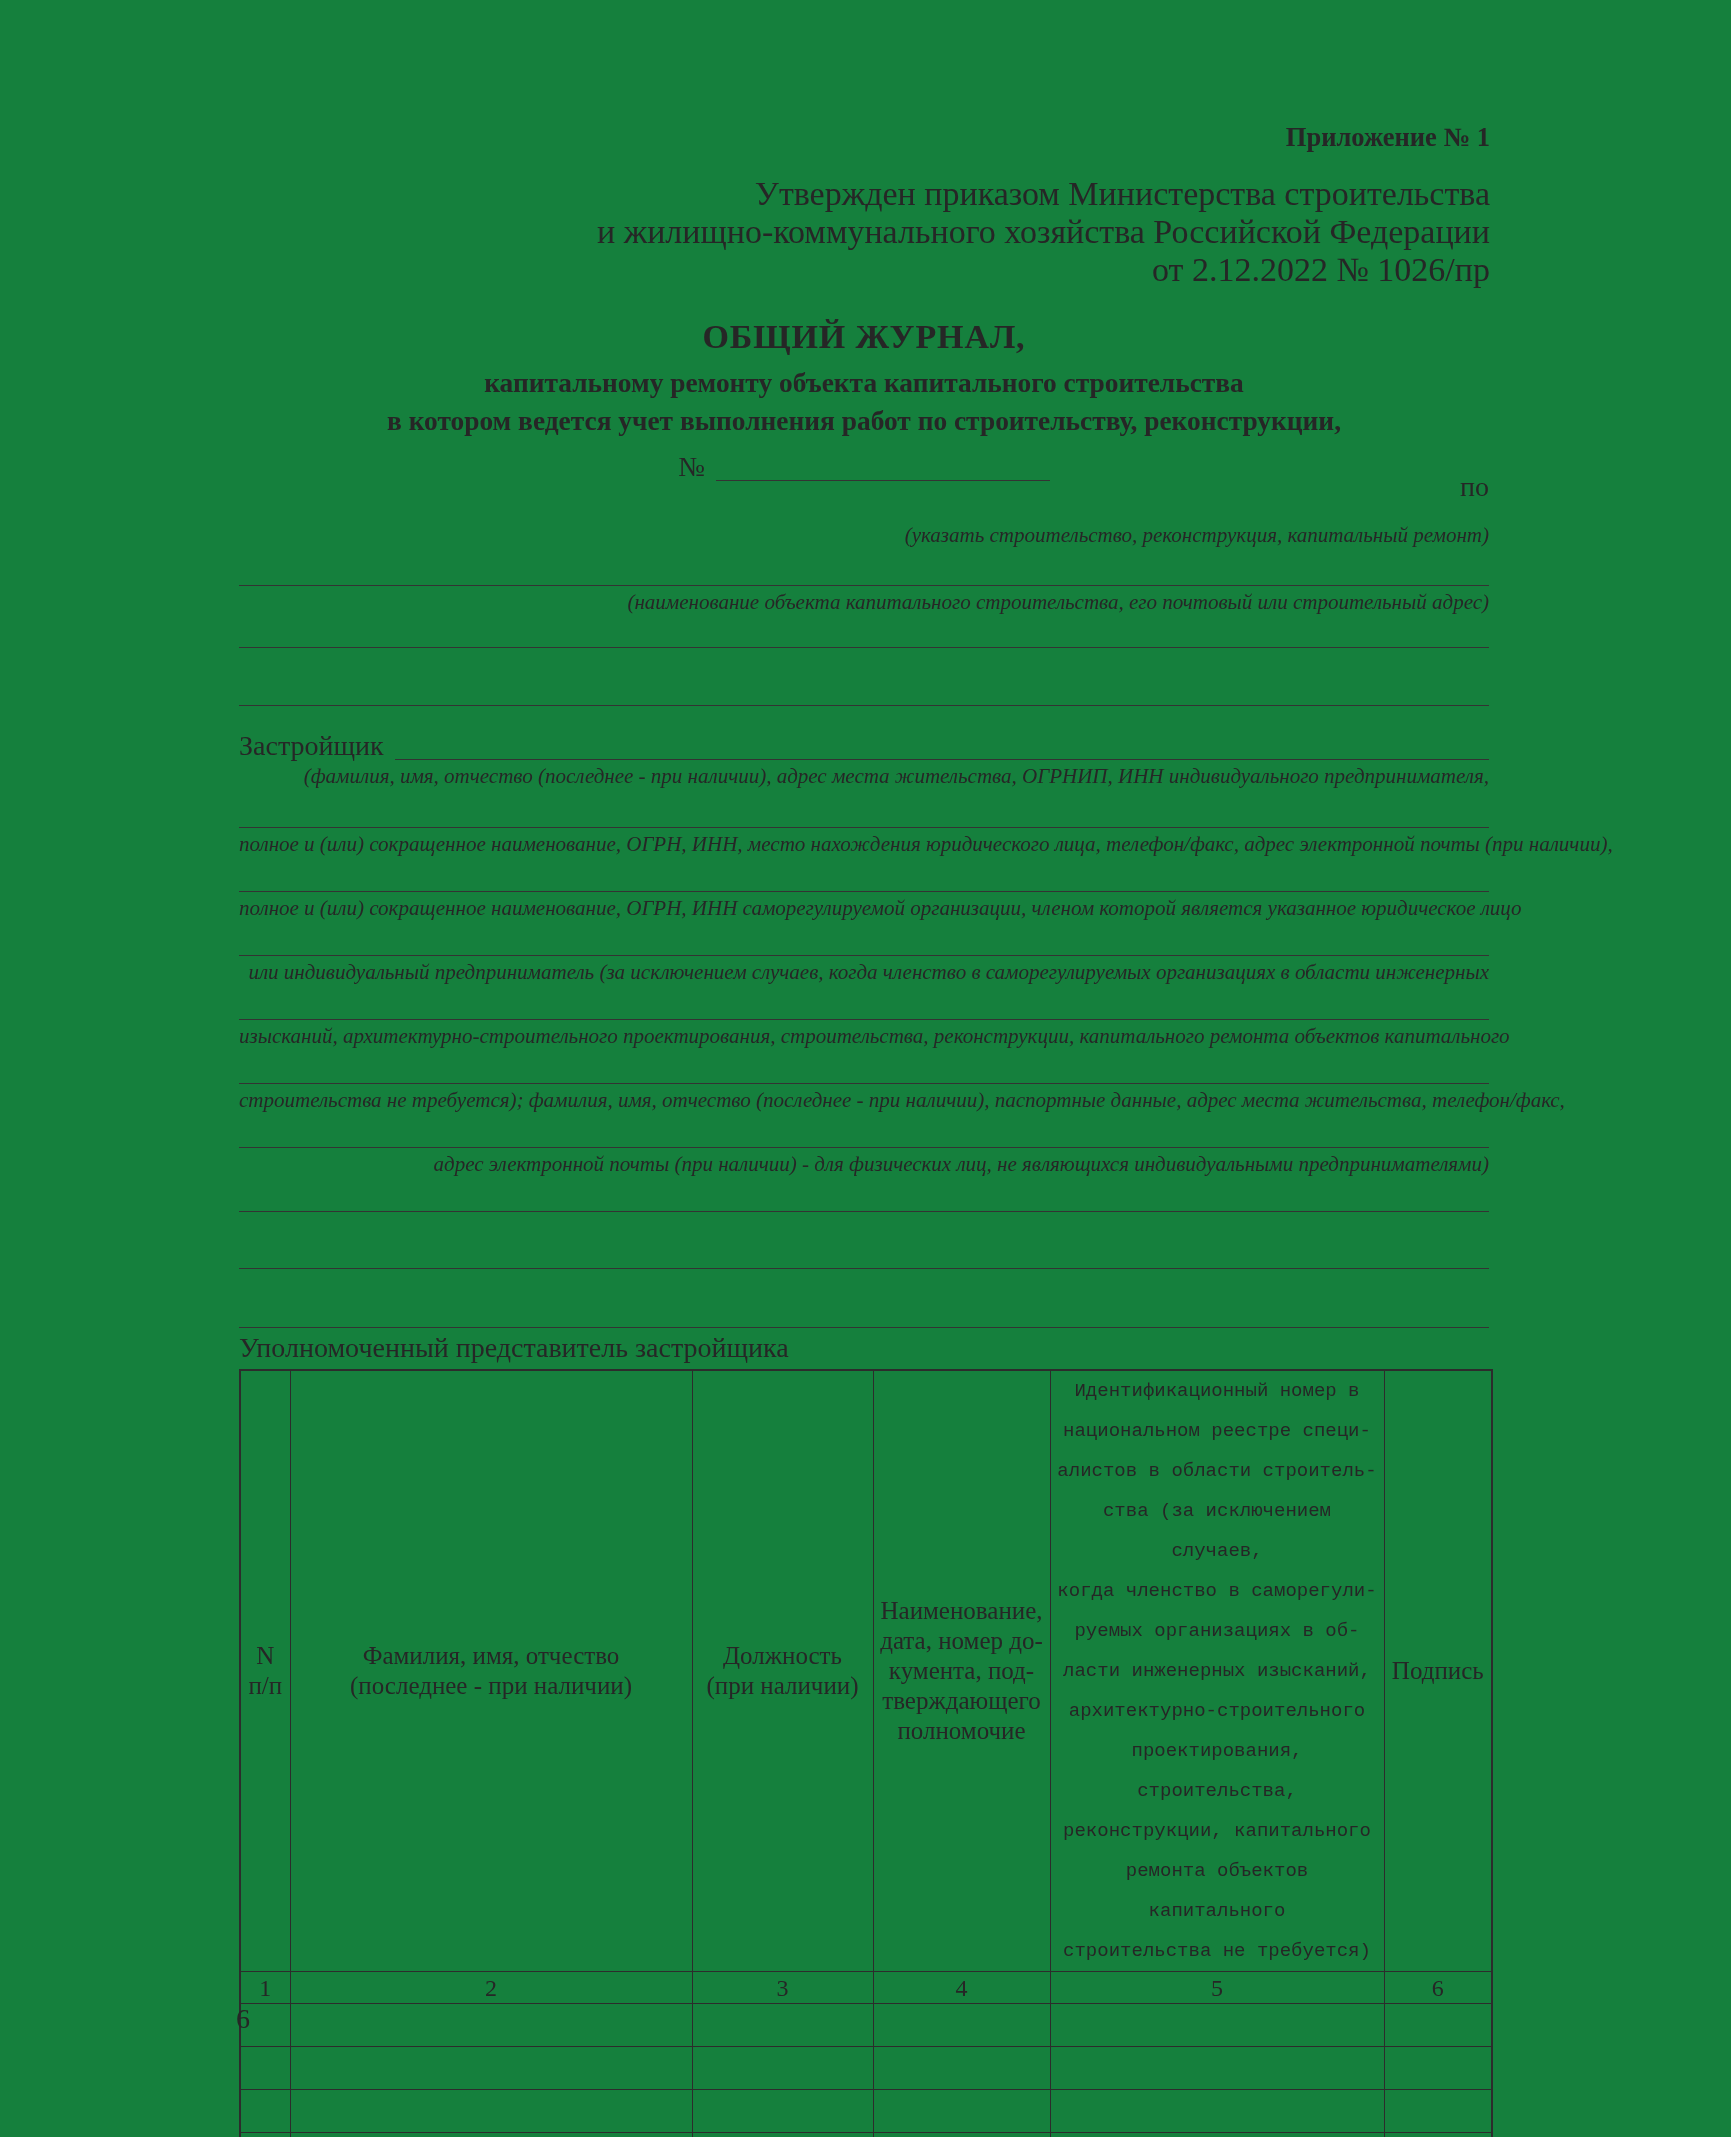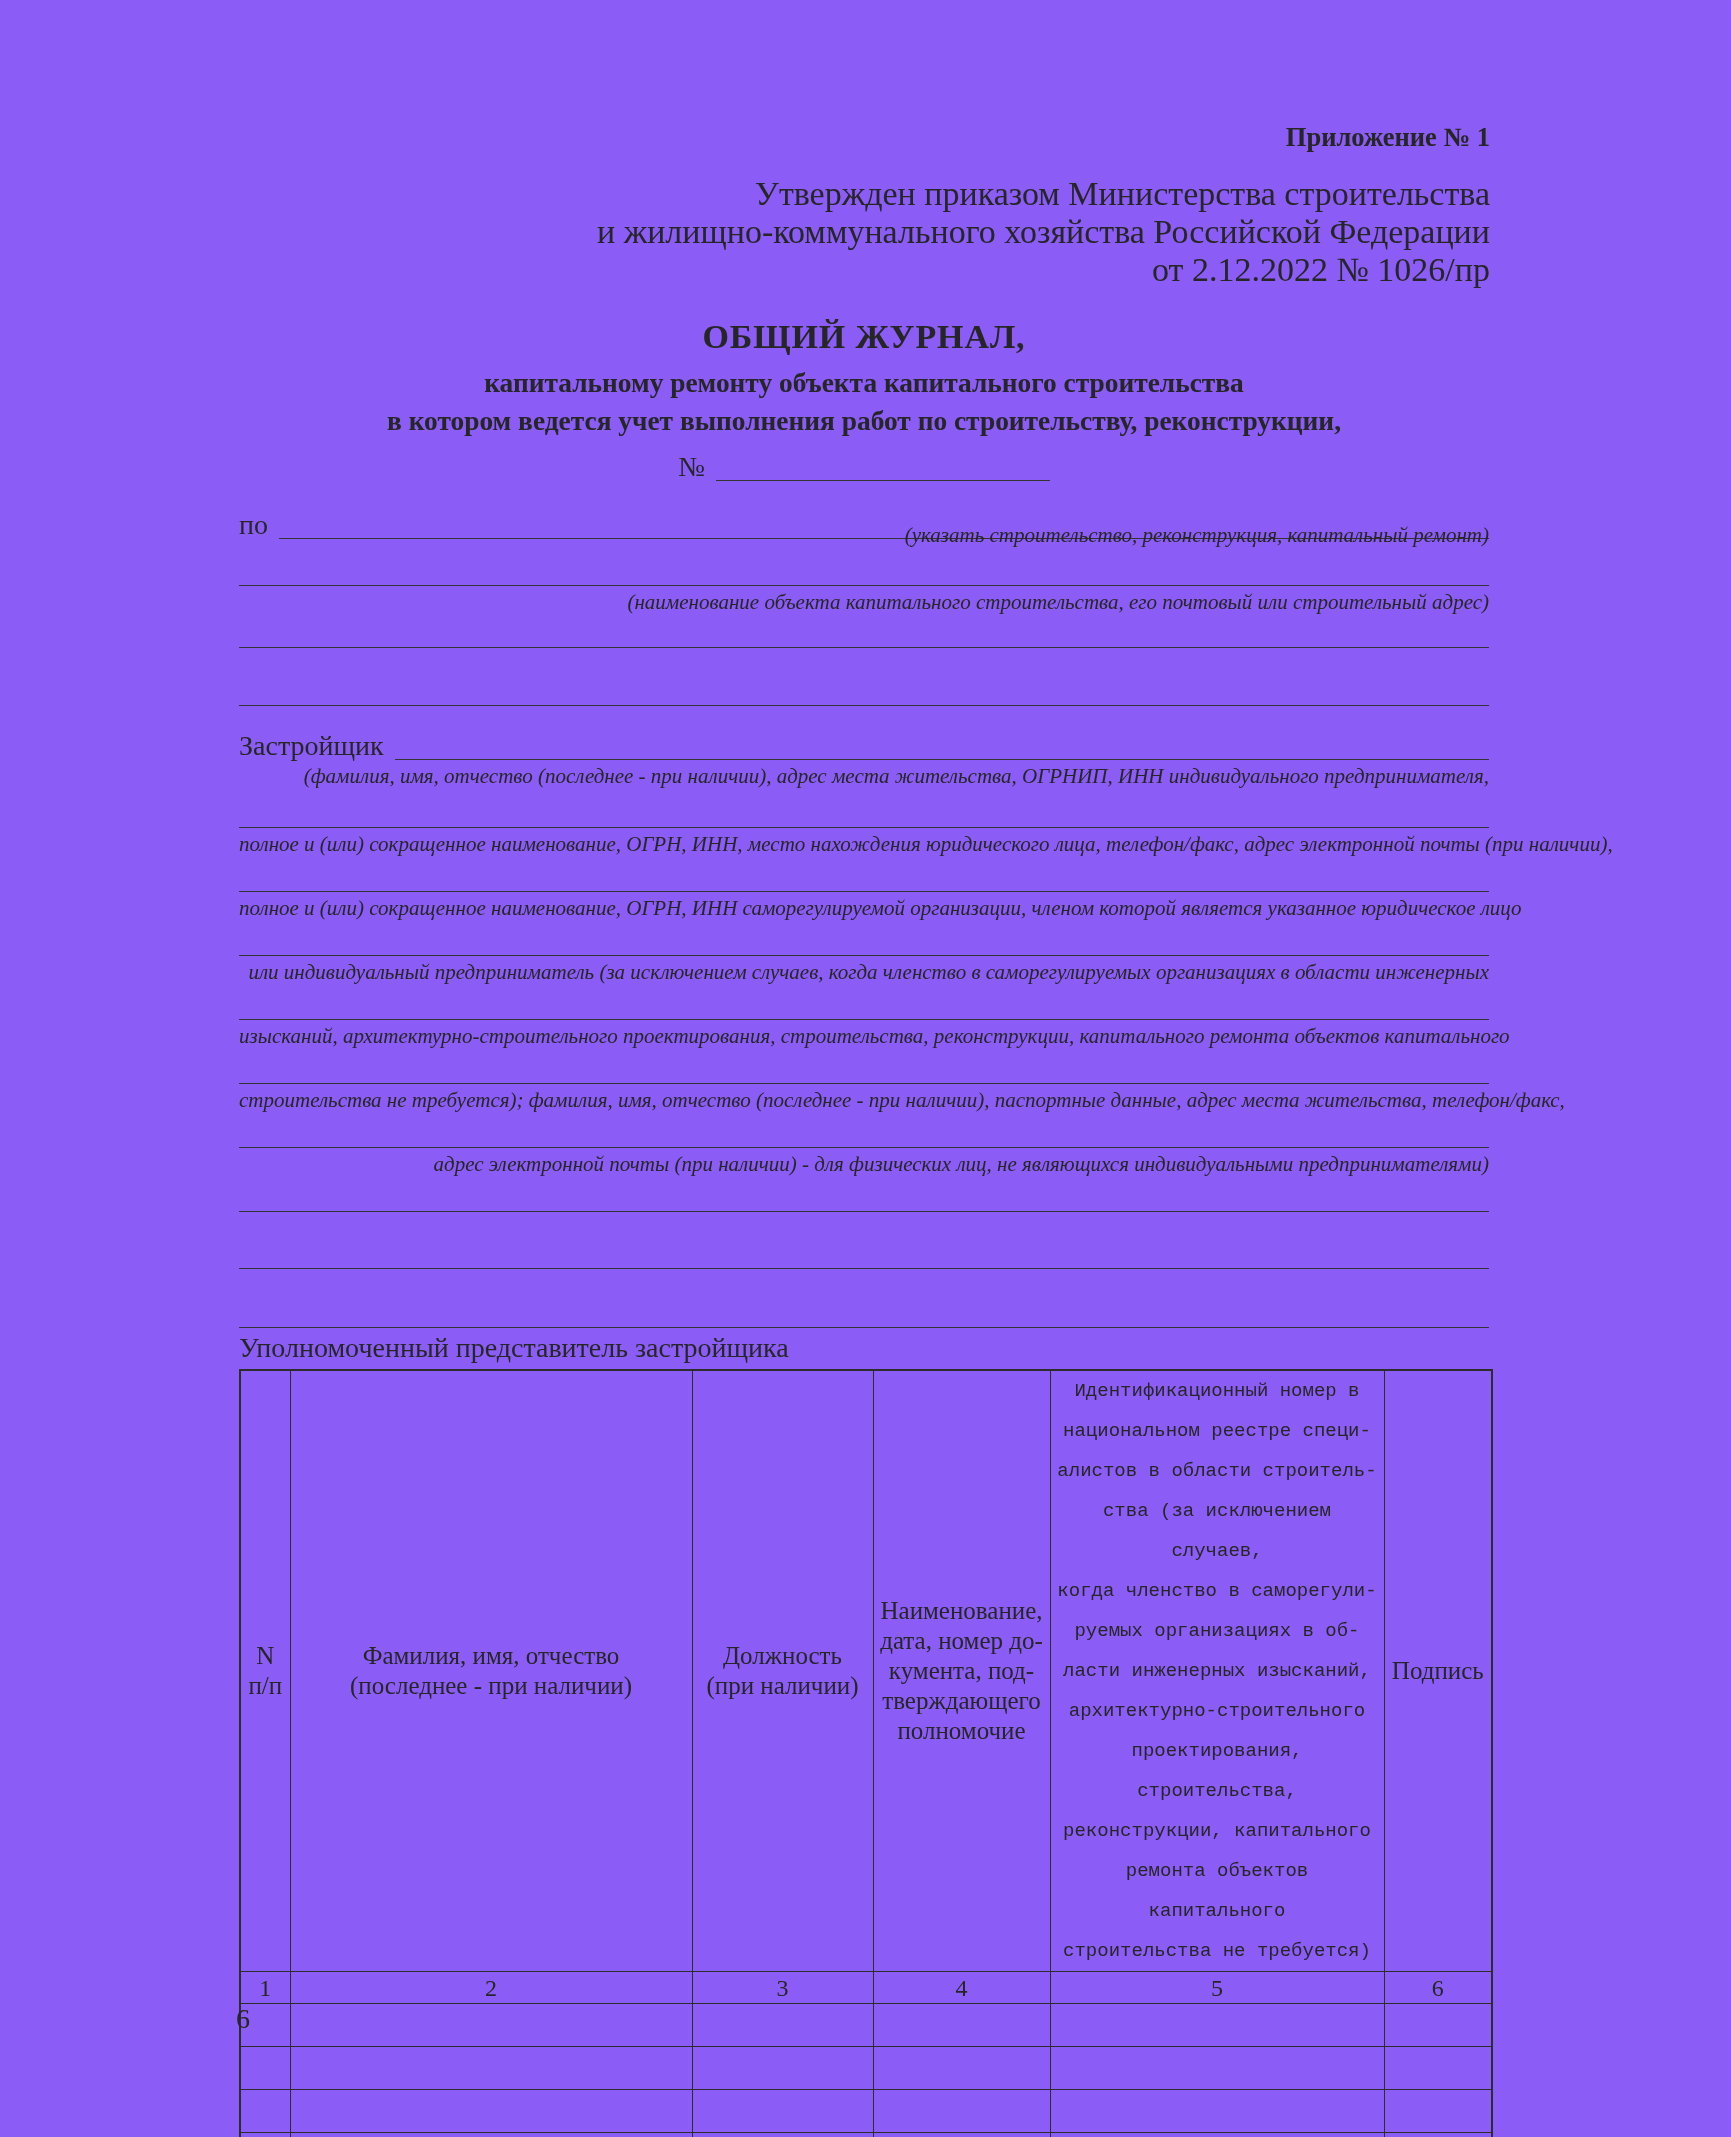--- a/index.html
+++ b/index.html
@@ -1,19 +1,19 @@
 <!DOCTYPE html>
 <html style="font-size:14.6px"><head>
 <meta charset="utf-8">
 <style>
   html,body { margin:0; padding:0; background:#e9e9e9; }
   .page {
     position:relative;
     width:1732px; height:2137px;
-    background:#8b5cf6;
+    background:#15803d;
     font-family:"Liberation Serif","DejaVu Serif",serif;
     color:#262626;
     overflow:hidden;
   }
   .appendix {
     position:absolute; top:122px; right:242px;
     font-size:26.5px; font-weight:bold; white-space:nowrap;
   }
   .approval {
     position:absolute; top:175px; right:242px;
@@ -89,21 +89,21 @@
   <div class="subtitle">
     <div>капитальному ремонту объекта капитального строительства</div>
     <div>в котором ведется учет выполнения работ по строительству, реконструкции,</div>
   </div>
 
   <div class="row num-row" style="top:450px; height:31px;">
     <span class="lbl">№</span>
     <span class="fline"></span>
   </div>
 
-  <div class="row" style="top:512px; height:27.4px;">
+  <div class="row" style="top:472px; height:27.4px;flex-direction:column;">
     <span class="lbl">по</span>
     <span class="fline grow"></span>
   </div>
   <div class="hint" style="top:523px;">(указать строительство, реконструкция, капитальный ремонт)</div>
 
   <div class="rule" style="top:585px;"></div>
   <div class="hint" style="top:590px;">(наименование объекта капитального строительства, его почтовый или строительный адрес)</div>
 
   <div class="rule" style="top:647px;"></div>
   <div class="rule" style="top:705px;"></div>

